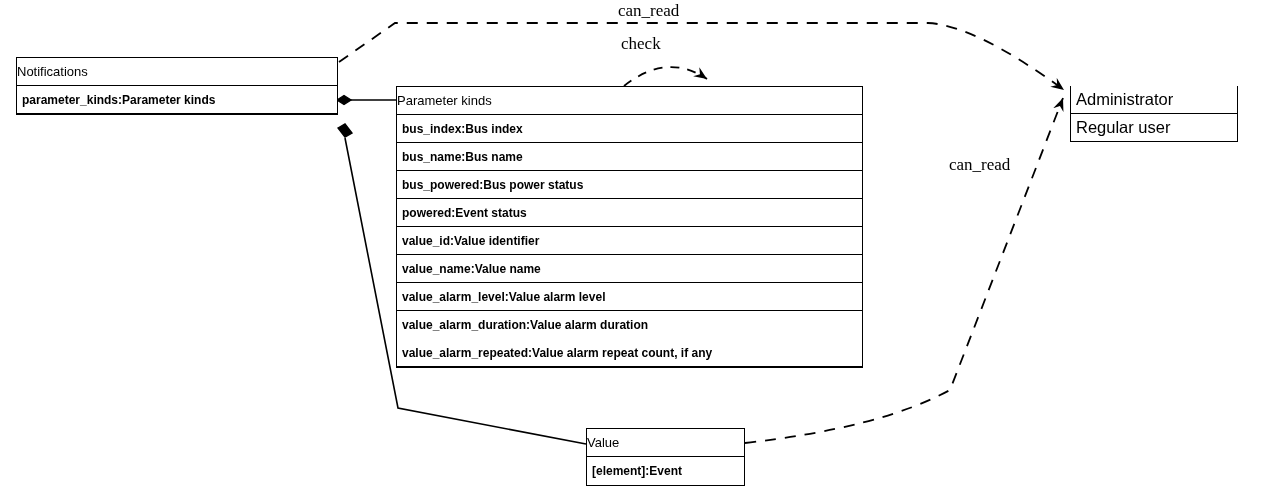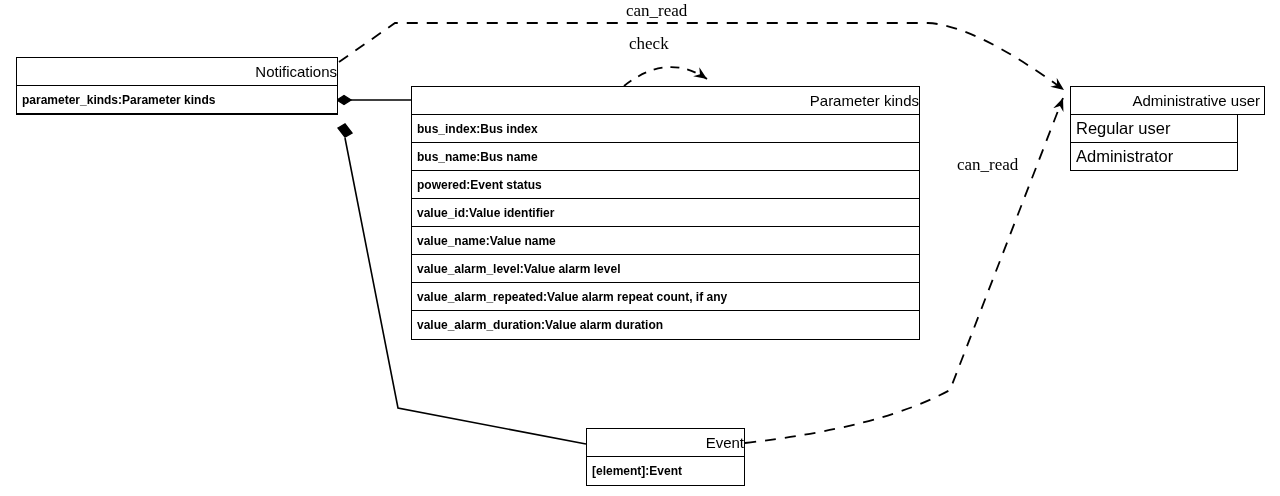--- a/index.html
+++ b/index.html
@@ -26,22 +26,22 @@
   .uml-box {
     position: absolute;
     box-sizing: border-box;
     background: #ffffff;
     border: 1.6px solid #000000;
     font-family: "Liberation Sans", sans-serif;
     color: #000000;
   }
   .uml-title {
     box-sizing: border-box;
-    text-align: right;
-    font-size: 15px;
+    text-align: left;
+    font-size: 13px;
     line-height: 28px;
     height: 28px;
     border-bottom: 1.6px solid #000000;
     white-space: nowrap;
     overflow: hidden;
   }
   .uml-row {
     box-sizing: border-box;
     text-align: left;
     font-size: 12px;
@@ -74,21 +74,20 @@
     font-size: 16.5px;
     padding-left: 5px;
     white-space: nowrap;
   }
   .edge-label {
     position: absolute;
     font-family: "Liberation Serif", serif;
     font-size: 17px;
     color: #000000;
     white-space: nowrap;
-    margin-left: 8px;
   }
 </style>
 </head>
 <body>
 
 <div id="canvas">
 
   <svg class="edges" viewBox="0 0 1280 496" xmlns="http://www.w3.org/2000/svg">
     <defs>
       <marker id="openArrow" markerWidth="16" markerHeight="16" refX="13" refY="5.5" orient="auto" markerUnits="userSpaceOnUse">
@@ -117,40 +116,40 @@
     <g>
       <path d="M745,443 Q880,428 950,390 L1063,98" fill="none" stroke="#000000" stroke-width="1.8" stroke-dasharray="11,9" marker-end="url(#openArrow)"></path>
     </g>
   </svg>
 
   <div class="uml-box" id="box-notifications" style="left:16px; top:57px; width:322px;">
     <div class="uml-title">Notifications</div>
     <div class="uml-row">parameter_kinds:Parameter kinds</div>
   </div>
 
-  <div class="uml-box" id="box-parameter-kinds" style="left:411px; top:86px; width:509px;">
+  <div class="uml-box" id="box-parameter-kinds" style="left:396px; top:86px; width:467px;">
     <div class="uml-title">Parameter kinds</div>
     <div class="uml-row">bus_index:Bus index</div>
     <div class="uml-row">bus_name:Bus name</div>
+    <div class="uml-row">bus_powered:Bus power status</div>
     <div class="uml-row">powered:Event status</div>
     <div class="uml-row">value_id:Value identifier</div>
     <div class="uml-row">value_name:Value name</div>
     <div class="uml-row">value_alarm_level:Value alarm level</div>
+    <div class="uml-row last">value_alarm_duration:Value alarm duration</div>
     <div class="uml-row">value_alarm_repeated:Value alarm repeat count, if any</div>
-    <div class="uml-row last">value_alarm_duration:Value alarm duration</div>
   </div>
 
   <div id="box-admin" class="uml-box" style="left:1070px; top:86px; width:195px;">
-    <div class="uml-title">Administrative user</div>
+    <div class="adm-sub" style="width:168px;">Administrator</div>
     <div class="adm-sub" style="width:168px;">Regular user</div>
-    <div class="adm-sub" style="width:168px;">Administrator</div>
   </div>
 
   <div class="uml-box" id="box-events" style="left:586px; top:428px; width:159px;">
-    <div class="uml-title">Event</div>
+    <div class="uml-title">Value</div>
     <div class="uml-row last">[element]:Event</div>
   </div>
 
   <div class="edge-label" style="left:618px; top:1px;">can_read</div>
   <div class="edge-label" style="left:621px; top:34px;">check</div>
   <div class="edge-label" style="left:949px; top:155px;">can_read</div>
 
 </div>
 
 </body></html>

